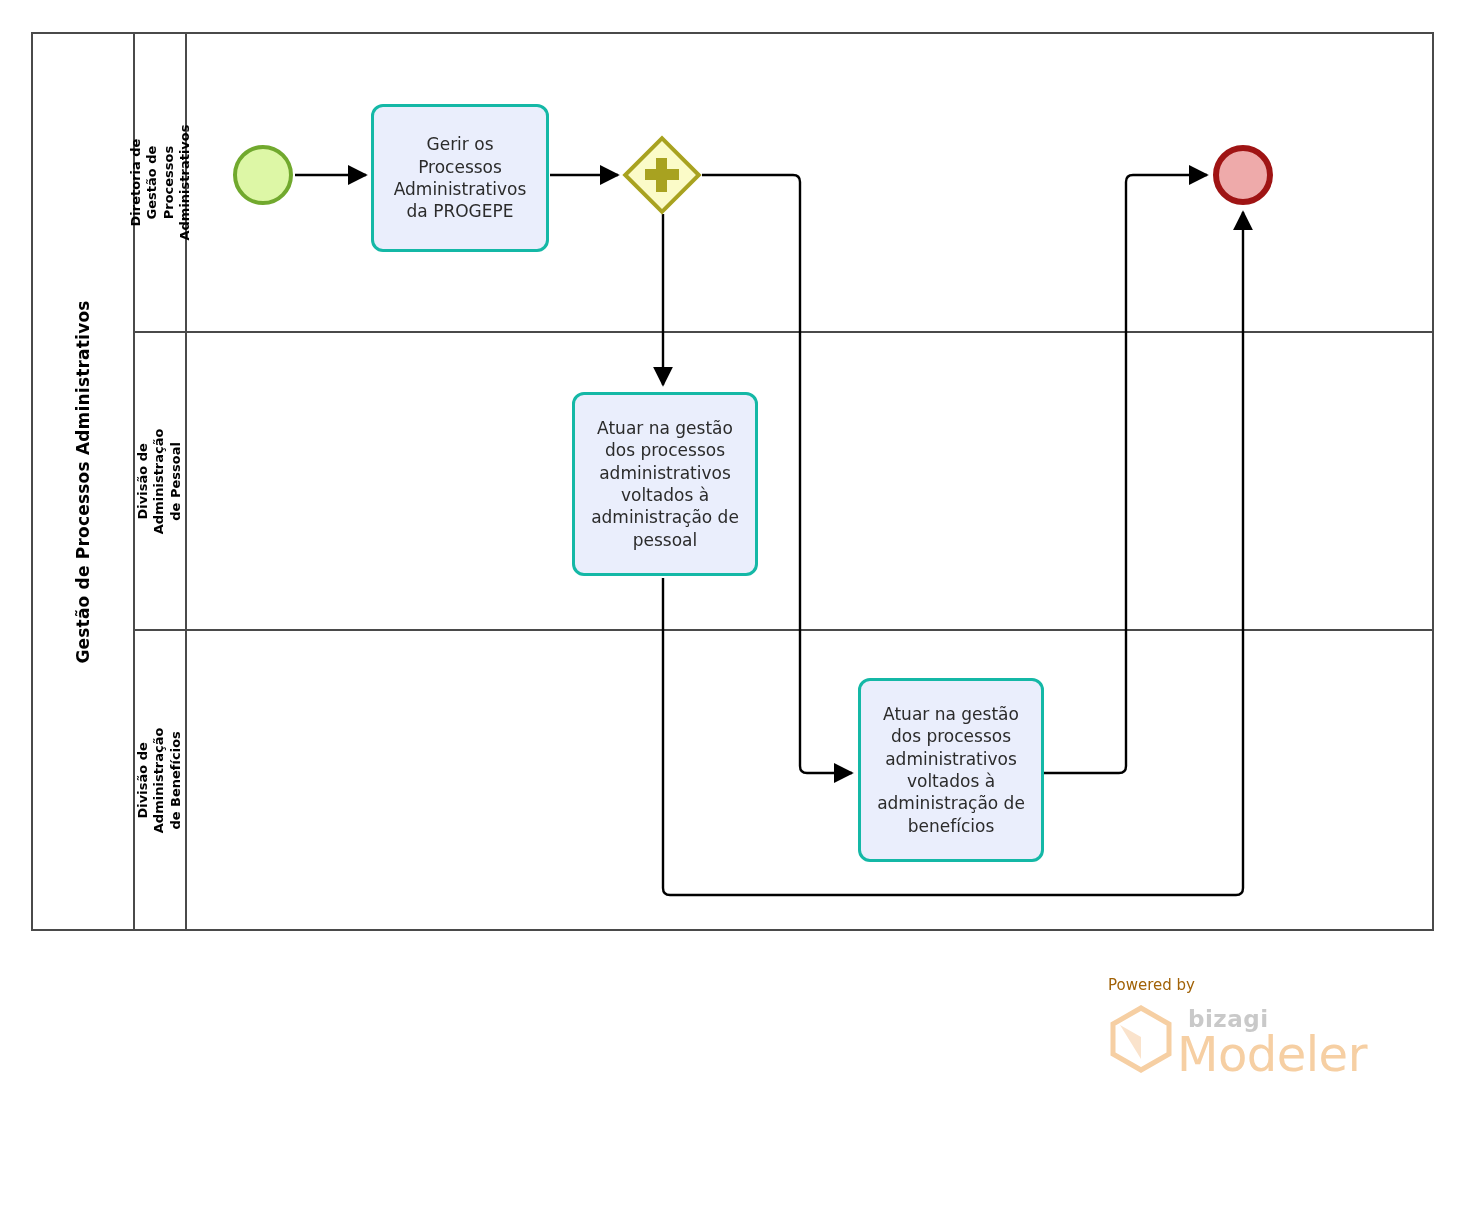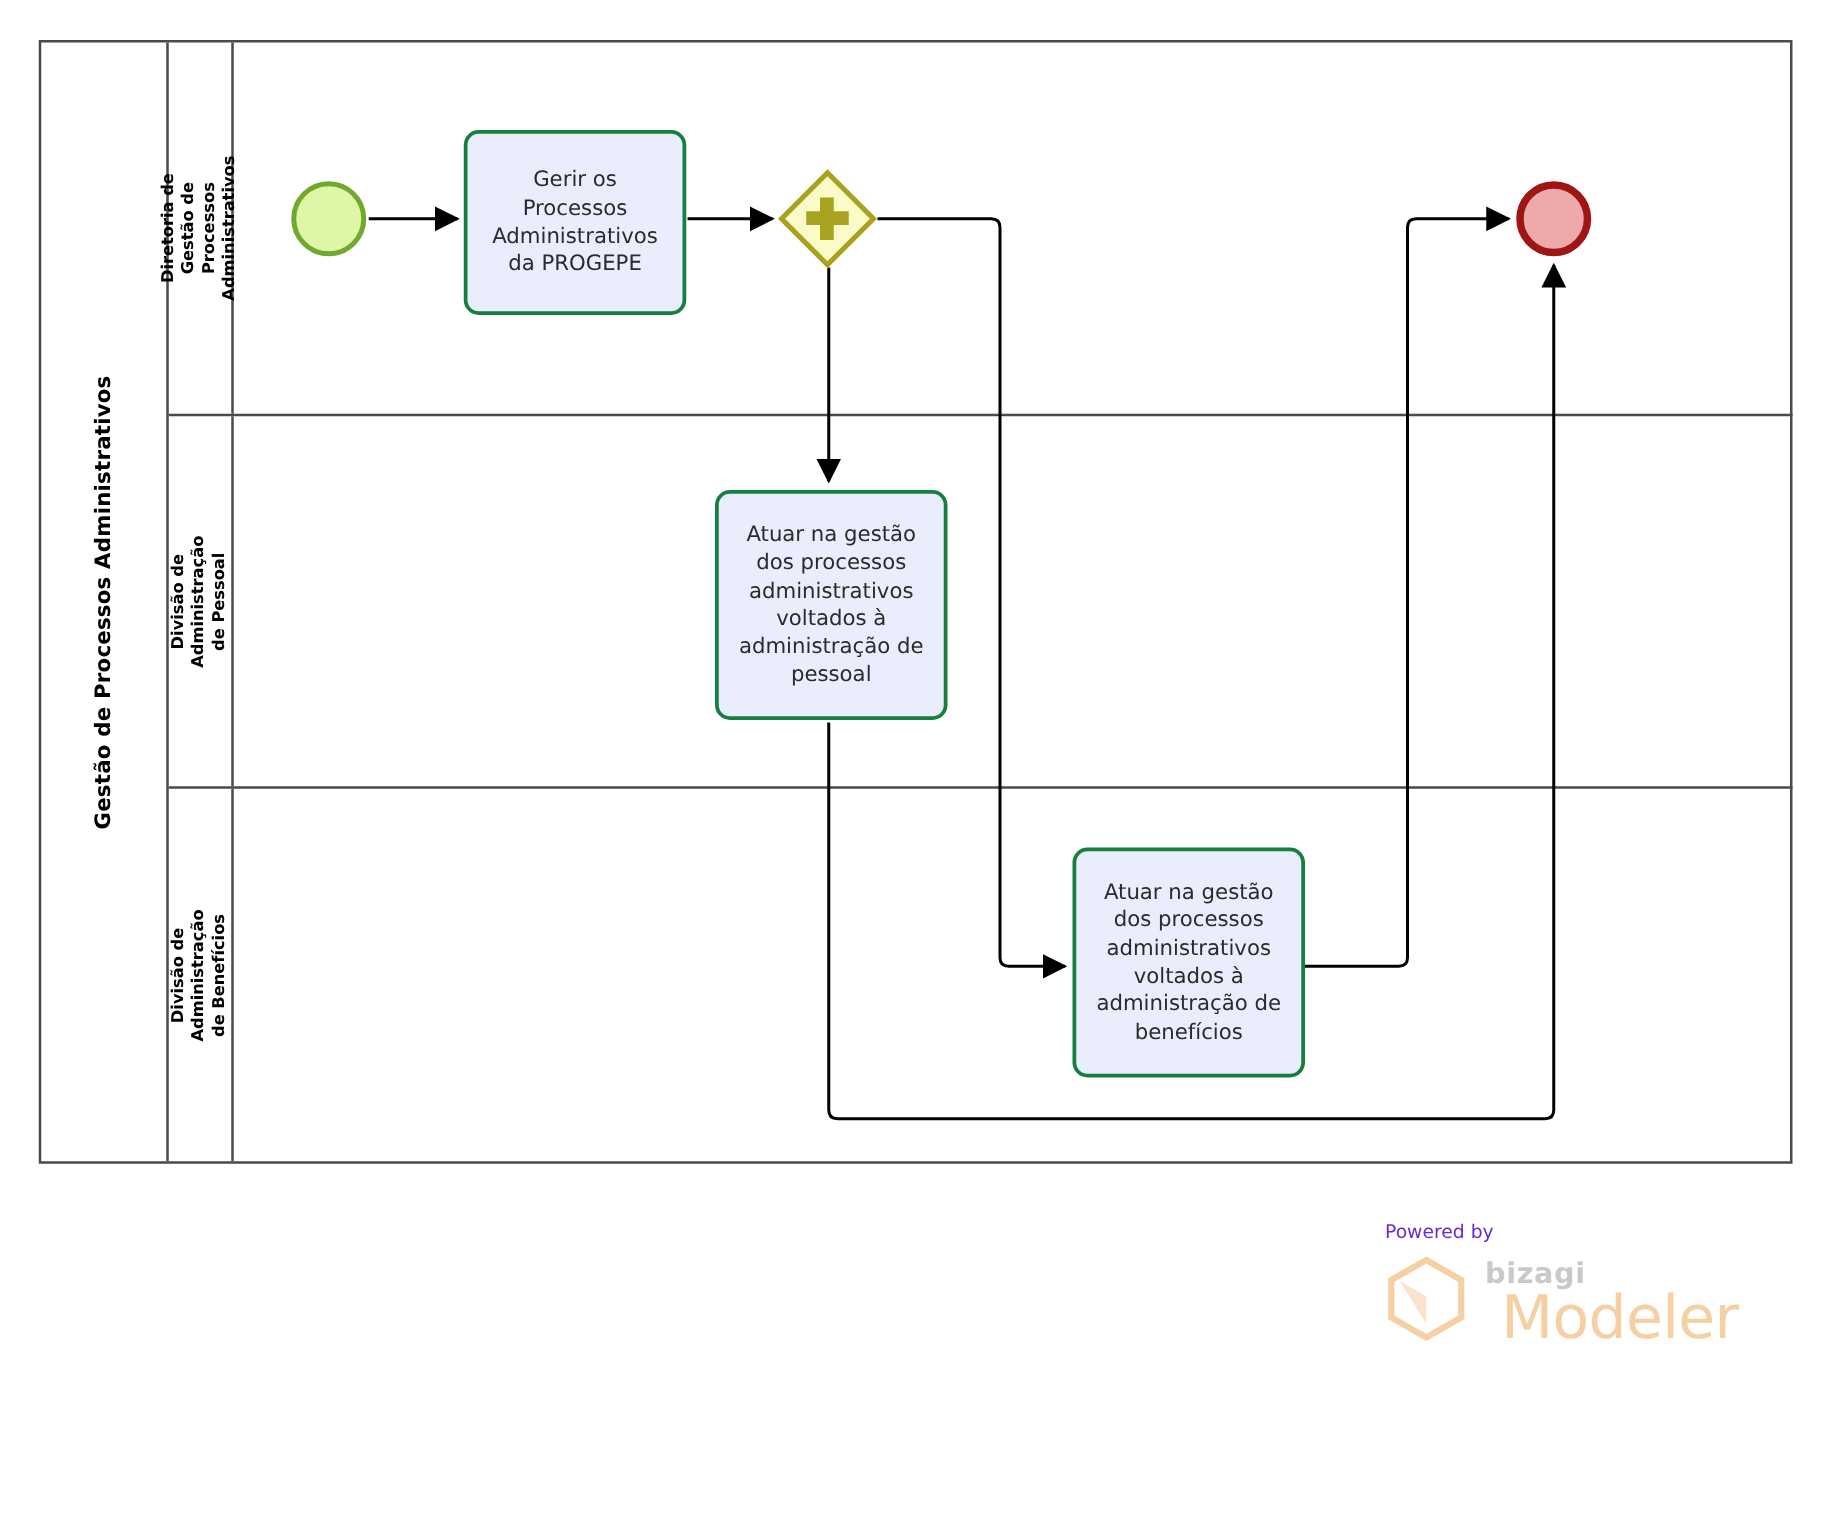--- a/index.html
+++ b/index.html
@@ -143,21 +143,21 @@
     position: absolute;
     background: #a8a220;
   }
   .gw-plus-h { left: 22px; top: 33px; width: 34px; height: 11px; }
   .gw-plus-v { left: 33px; top: 22px; width: 11px; height: 34px; }
 
   
   .task {
     position: absolute;
     background: #eaeefc;
-    border: 3px solid #15803d;
+    border: 3px solid #14b8a6;
     border-radius: 12px;
     box-sizing: border-box;
     display: flex;
     align-items: center;
     justify-content: center;
     text-align: center;
     color: #2b2b2b;
     font-size: 17px;
     line-height: 1.32;
     padding: 6px 8px;
@@ -172,41 +172,41 @@
     left: 1106px;
     top: 976px;
     width: 260px;
     height: 100px;
   }
   .bizagi-powered {
     position: absolute;
     left: 2px;
     top: 0px;
     font-size: 15px;
-    color: #6d28d9;
+    color: #a16207;
   }
   .bizagi-mark {
     position: absolute;
     left: 0px;
     top: 28px;
     width: 70px;
     height: 70px;
   }
   .bizagi-wordmark-small {
     position: absolute;
     left: 82px;
     top: 30px;
     font-size: 23px;
     color: #c9c9c9;
     letter-spacing: 0.5px;
     font-weight: bold;
   }
   .bizagi-wordmark-big {
     position: absolute;
-    left: 95px;
+    left: 71px;
     top: 50px;
     font-size: 48px;
     color: #f6cfa3;
     letter-spacing: -0.5px;
   }
 </style>
 </head>
 <body>
 
 <div id="canvas">

